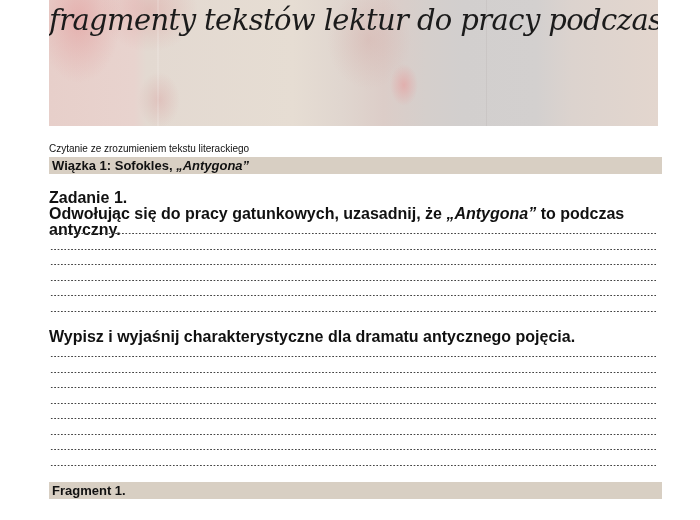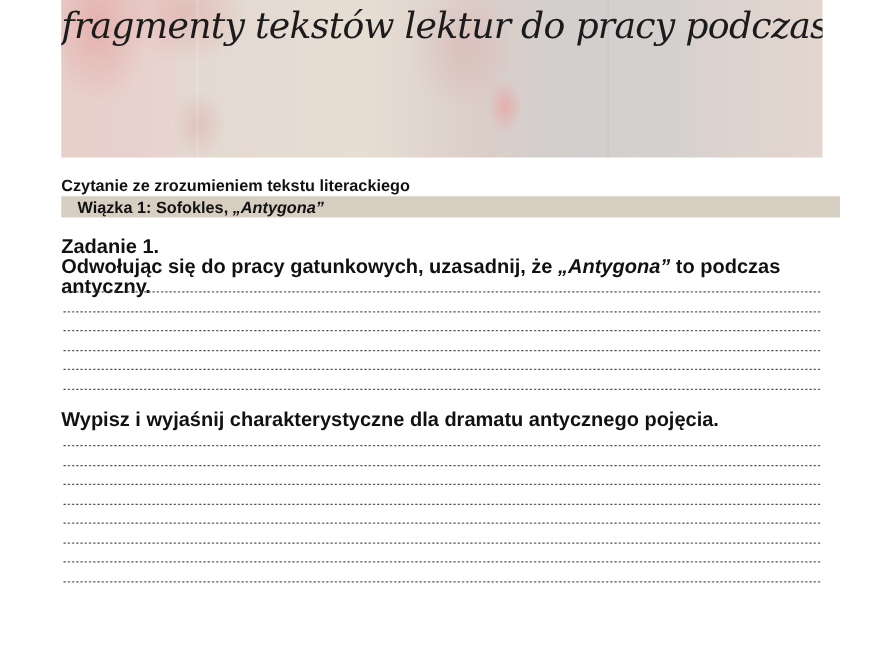--- a/index.html
+++ b/index.html
@@ -60,32 +60,32 @@
       color: #1b1b1b;
       white-space: nowrap;
     }
     .content {
       position: absolute;
       left: 49px;
       top: 140px;
       width: 611px;
     }
     .heading {
-      font-weight: bold;
-      font-size: 13px;
+      font-weight: normal;
+      font-size: 10px;
       line-height: 17px;
       height: 17px;
     }
     .section-bar {
       background: #d8cfc3;
       font-weight: bold;
       font-size: 13px;
       line-height: 17px;
       height: 17px;
-      padding-left: 13px;
+      padding-left: 3px;
       width: 610px;
     }
     .section-bar i {
       font-style: italic;
     }
     .task-title {
       font-weight: bold;
       font-size: 16px;
       line-height: 16px;
       height: 16px;
@@ -149,13 +149,14 @@
     <div class="dotline"></div>
     <div class="dotline"></div>
     <div class="dotline"></div>
     <div class="dotline"></div>
     <div class="dotline"></div>
     <div class="dotline"></div>
   </div>
 
   <div style="height:13px;"></div>
 
+  <div class="section-bar">Fragment 1.</div>
 </div>
 
 </body></html>

